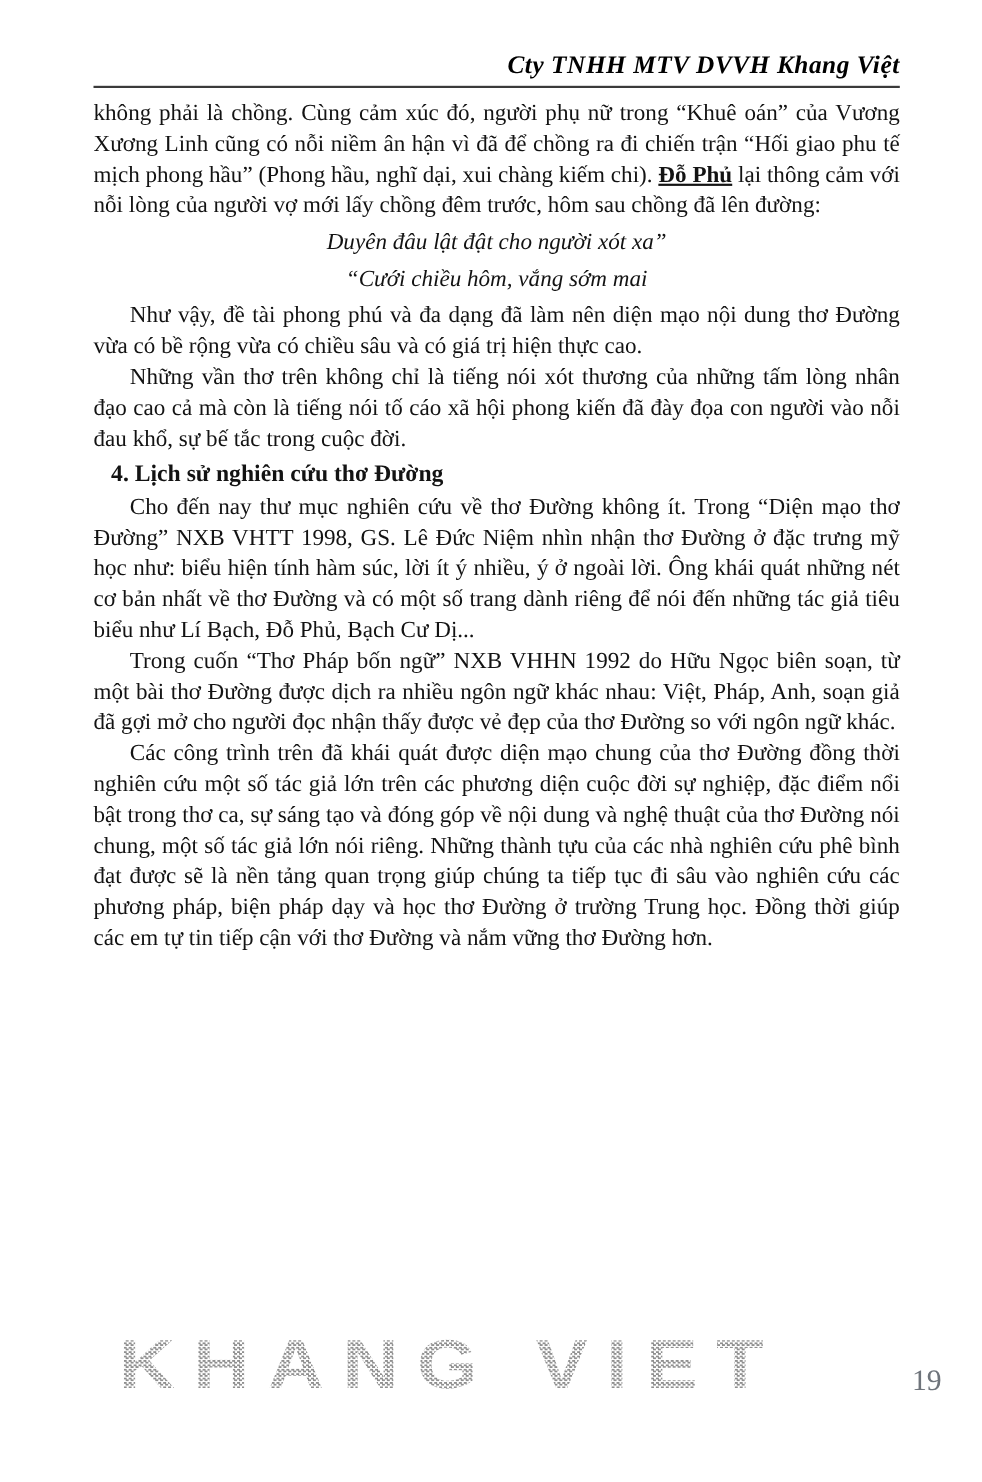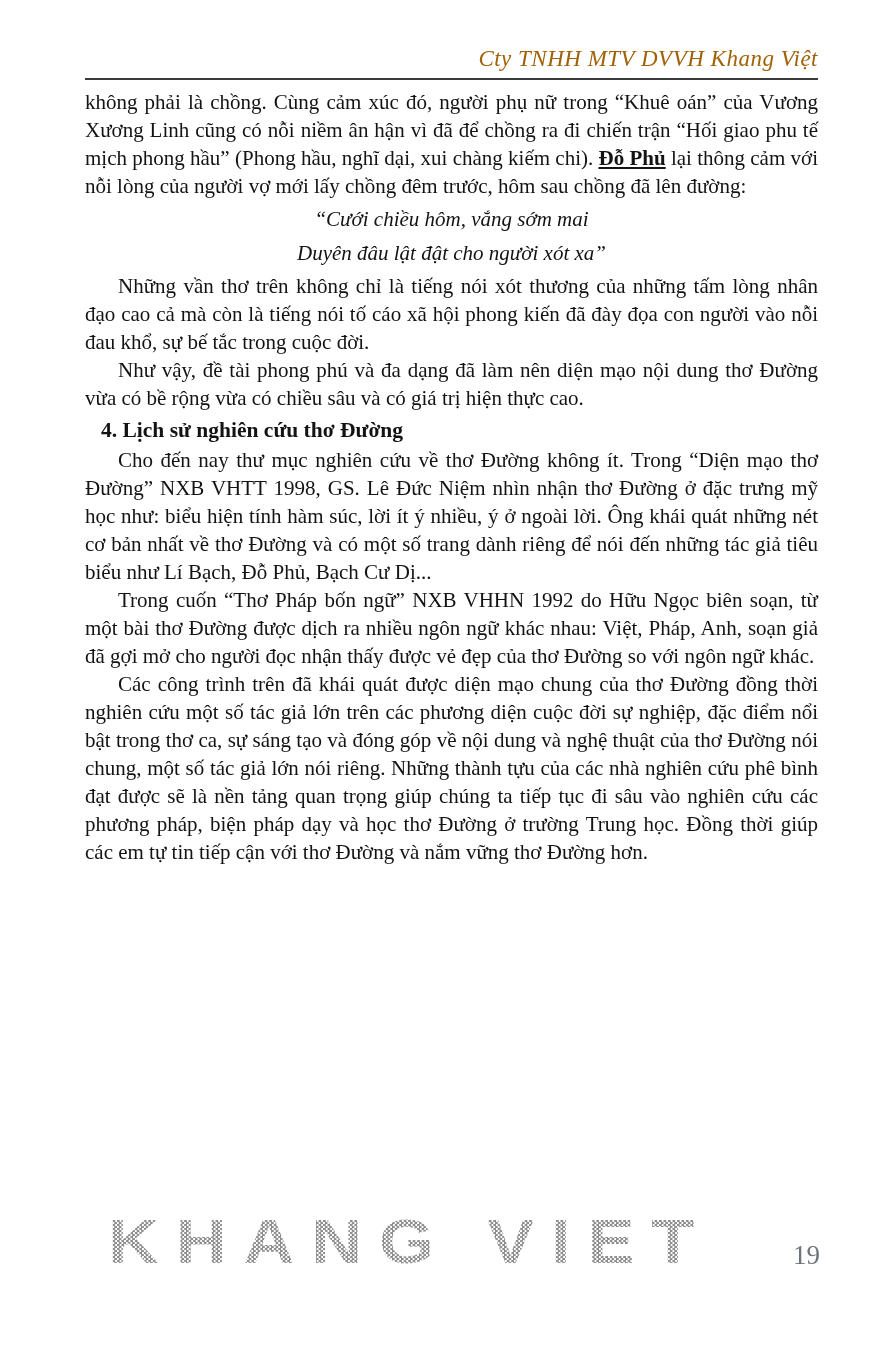--- a/index.html
+++ b/index.html
@@ -12,23 +12,24 @@
     color: #131313;
     overflow: hidden;
     box-sizing: border-box;
     padding: 46px 75px 0 85px;
   }
   .header-company {
     text-align: right;
     font-style: italic;
     font-size: 23px;
     line-height: 26px;
-    color: #a16207;
+    color: #000000;
     margin-bottom: 6px;
     letter-spacing: 0.5px;
+    font-weight: bold;
   }
   .header-rule {
     height: 0;
     border-top: 2px solid #3a3a3a;
     margin-bottom: 8px;
   }
   .body-p {
     margin: 0;
     font-size: 21px;
     line-height: 28px;
@@ -70,47 +71,47 @@
     .watermark {
       background-image: repeating-conic-gradient(#8f8f8f 0% 25%, #ffffff 0% 50%);
       background-size: 4px 4px;
       -webkit-background-clip: text;
       background-clip: text;
       color: transparent;
     }
   }
   .page-number {
     position: absolute;
-    left: 793px;
+    left: 829px;
     top: 1240px;
     font-family: "Liberation Serif", serif;
     font-size: 27px;
     color: #6f747b;
   }
 </style>
 </head>
 <body>
 
 <div class="page">
 
   <div>
     <div class="header-company">Cty TNHH MTV DVVH Khang Việt</div>
     <div class="header-rule"></div>
   </div>
 
   <div>
 
     <p class="body-p"><span>không phải là chồng. Cùng cảm xúc đó, người phụ nữ trong </span><span class="it">“Khuê oán”</span><span> của Vương Xương Linh cũng có nỗi niềm ân hận vì đã để chồng ra đi chiến trận “</span><span class="it">Hối giao phu tế mịch phong hầu”</span><span> (Phong hầu, nghĩ dại, xui chàng kiếm chi). </span><span class="bd">Đỗ Phủ</span><span> lại thông cảm với nỗi lòng của người vợ mới lấy chồng đêm trước, hôm sau chồng đã lên đường:</span></p>
 
+    <div class="verse">Duyên đâu lật đật cho người xót xa”</div>
     <div class="verse">“Cưới chiều hôm, vắng sớm mai</div>
-    <div class="verse">Duyên đâu lật đật cho người xót xa”</div>
+
+    <p class="body-p indent">Như vậy, đề tài phong phú và đa dạng đã làm nên diện mạo nội dung thơ Đường vừa có bề rộng vừa có chiều sâu và có giá trị hiện thực cao.</p>
 
     <p class="body-p indent">Những vần thơ trên không chỉ là tiếng nói xót thương của những tấm lòng nhân đạo cao cả mà còn là tiếng nói tố cáo xã hội phong kiến đã đày đọa con người vào nỗi đau khổ, sự bế tắc trong cuộc đời.</p>
-
-    <p class="body-p indent">Như vậy, đề tài phong phú và đa dạng đã làm nên diện mạo nội dung thơ Đường vừa có bề rộng vừa có chiều sâu và có giá trị hiện thực cao.</p>
 
     <h4 class="heading">4. Lịch sử nghiên cứu thơ Đường</h4>
 
     <p class="body-p indent"><span>Cho đến nay thư mục nghiên cứu về thơ Đường không ít. Trong </span><span class="it">“Diện mạo thơ Đường”</span><span> NXB VHTT 1998, GS. Lê Đức Niệm nhìn nhận thơ Đường ở đặc trưng mỹ học như: biểu hiện tính hàm súc, lời ít ý nhiều, ý ở ngoài lời. Ông khái quát những nét cơ bản nhất về thơ Đường và có một số trang dành riêng để nói đến những tác giả tiêu biểu như Lí Bạch, Đỗ Phủ, Bạch Cư Dị...</span></p>
 
 
     <p class="body-p indent"><span>Trong cuốn </span><span class="it">“Thơ Pháp bốn ngữ”</span><span> NXB VHHN 1992 do Hữu Ngọc biên soạn, từ một bài thơ Đường được dịch ra nhiều ngôn ngữ khác nhau: Việt, Pháp, Anh, soạn giả đã gợi mở cho người đọc nhận thấy được vẻ đẹp của thơ Đường so với ngôn ngữ khác.</span></p>
 
 
     <p class="body-p indent">Các công trình trên đã khái quát được diện mạo chung của thơ Đường đồng thời nghiên cứu một số tác giả lớn trên các phương diện cuộc đời sự nghiệp, đặc điểm nổi bật trong thơ ca, sự sáng tạo và đóng góp về nội dung và nghệ thuật của thơ Đường nói chung, một số tác giả lớn nói riêng. Những thành tựu của các nhà nghiên cứu phê bình đạt được sẽ là nền tảng quan trọng giúp chúng ta tiếp tục đi sâu vào nghiên cứu các phương pháp, biện pháp dạy và học thơ Đường ở trường Trung học. Đồng thời giúp các em tự tin tiếp cận với thơ Đường và nắm vững thơ Đường hơn.</p>

